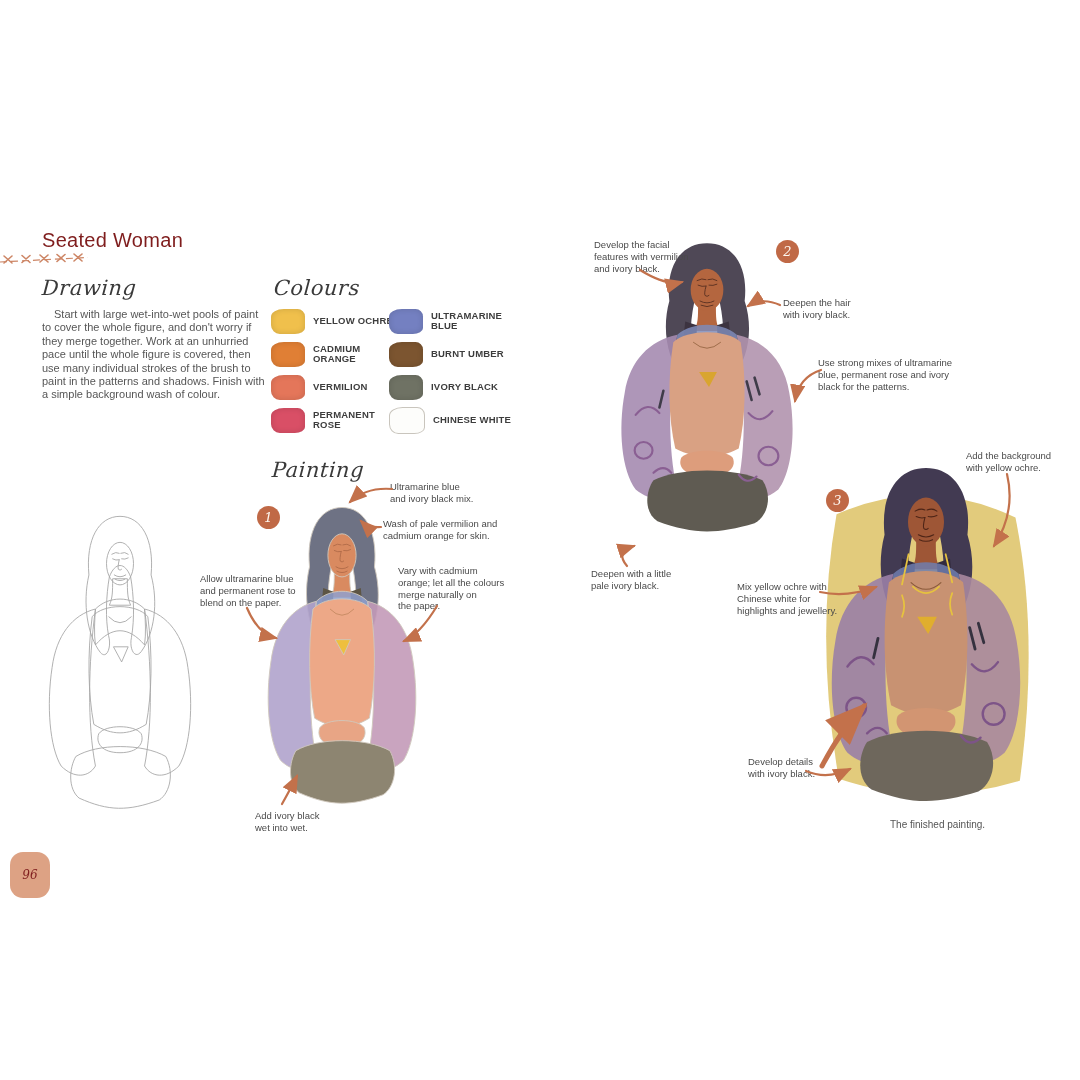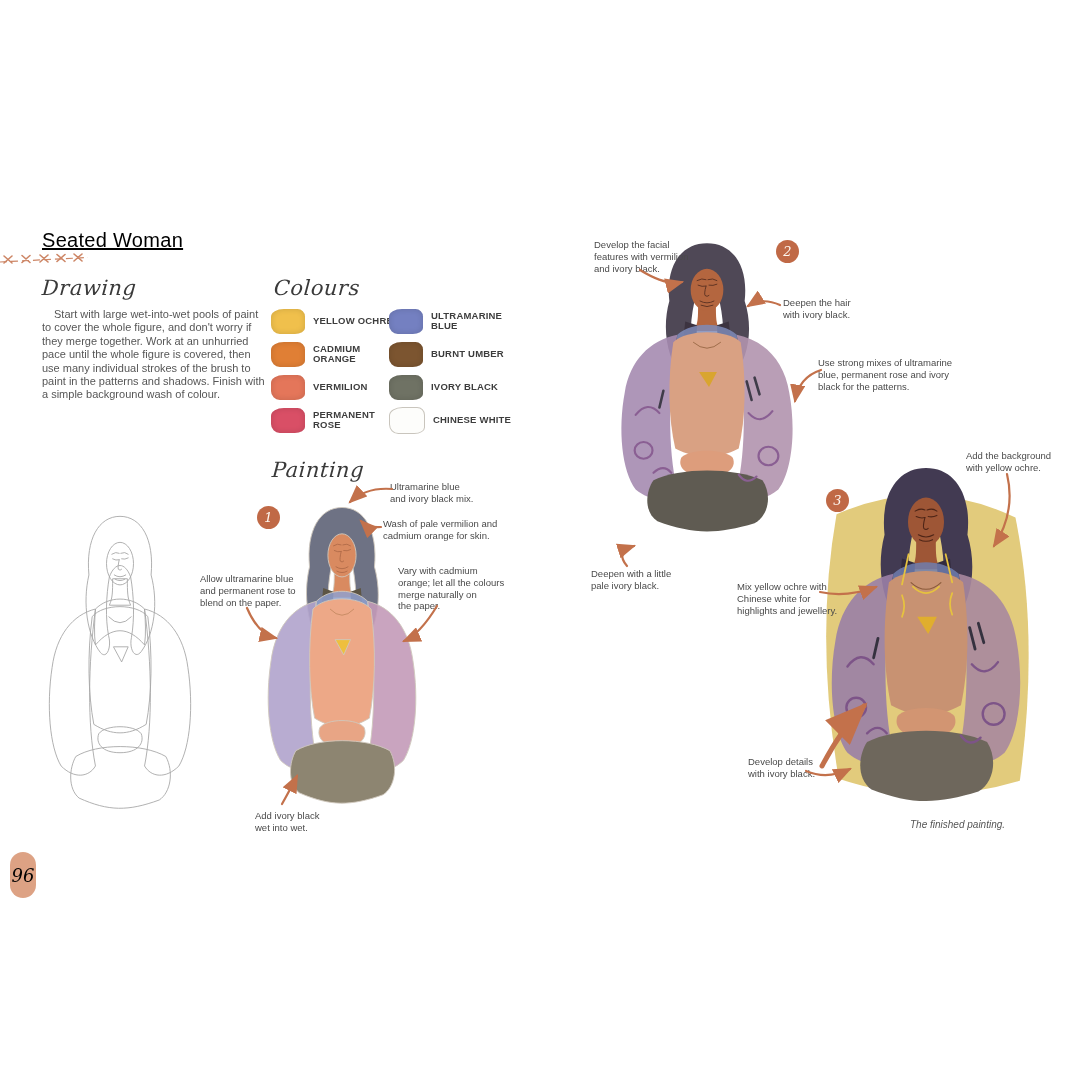--- a/index.html
+++ b/index.html
@@ -1,42 +1,42 @@
 <!DOCTYPE html>
 <html><head>
 <meta charset="utf-8">
 <style>
   html,body{margin:0;padding:0;background:#ffffff;}
   #canvas{position:relative;width:1080px;height:1080px;background:#ffffff;overflow:hidden;
           font-family:"Liberation Sans",sans-serif;color:#4c4c4c;}
   .abs{position:absolute;}
   
-  .page-title{font-size:20px;color:#000000;letter-spacing:.3px;font-weight:500;text-decoration:underline;}
+  .page-title{font-size:20px;color:#7f1d1d;letter-spacing:.3px;font-weight:500;}
   .script-h{font-family:"DejaVu Serif",serif;font-style:italic;font-size:21px;color:#3a3a3a;
             transform:skewX(-4deg);letter-spacing:.5px;}
   .body-text{font-size:11px;line-height:13.4px;color:#565656;width:224px;}
   .body-text p{margin:0;}
   .body-text p.indent{text-indent:12px;}
   
   .sw-col{display:flex;flex-direction:column;gap:7px;}
   .sw-row{display:flex;align-items:center;height:26px;}
   .sw-chip{width:34px;height:25px;border-radius:38% 22% 30% 26% / 32% 30% 24% 36%;
            box-shadow:inset 0 0 6px rgba(0,0,0,.14);flex:0 0 auto;}
   .sw-chip.white{border:1px solid #c9c5bd;box-shadow:none;}
   .sw-label{font-size:9.5px;font-weight:bold;color:#3d3d3d;letter-spacing:.2px;margin-left:8px;
             line-height:10.5px;white-space:pre;}
   
   .ann{font-size:9.5px;line-height:11.8px;color:#4a4a4a;text-align:left;white-space:pre;}
-  .caption{font-size:10px;font-style:italic;color:#555;margin-left:20px;}
+  .caption{font-size:10px;color:#555;}
   
   .badge{width:23px;height:23px;border-radius:50%;display:flex;align-items:center;justify-content:center;
          color:#fdf6ef;font-family:"DejaVu Serif",serif;font-style:italic;font-size:13px;}
   
-  .tab{width:26px;height:46px;border-radius:13px;display:flex;align-items:center;justify-content:center;
-       color:#000000;font-family:"DejaVu Serif",serif;font-style:italic;font-size:18px;}
+  .tab{width:40px;height:46px;border-radius:13px;display:flex;align-items:center;justify-content:center;
+       color:#7f1d1d;font-family:"DejaVu Serif",serif;font-style:italic;font-size:12px;}
   
   .fig-sketch{--ol:#a6a6a6;--feat:#a6a6a6;--neckl:#a6a6a6;}
   .fig-s1{--hair:#6e7284;--hair2:#5d5545;--face:#d98a60;--feat:#b06a48;--chest:#eda887;
           --jkt1:#b0a3cc;--jkt2:#c39ab8;--jkt3:#8fa0cf;--hands:#e8a585;--lap:#8d8571;
           --pendant:#eebf3e;--neckl:#c58a62;--ol:#cfc8bc;}
   .fig-s2{--hair:#4f4856;--hair2:#3c3340;--face:#b4663f;--feat:#5f3322;--chest:#d9a183;
           --jkt1:#a58bb0;--jkt2:#b193ae;--jkt3:#7e8bb8;--hands:#dd9d7c;--lap:#5f5b52;
           --pendant:#d9a52f;--neckl:#9c6a48;--pat:#8a5f93;--patB:#3f3c49;}
   .fig-s3{--bg:#e2cb7c;--hair:#423a52;--hair2:#322a3e;--face:#9e5636;--feat:#4e2517;--chest:#c89272;
           --jkt1:#9a7fa6;--jkt2:#a8889f;--jkt3:#6f7dae;--hands:#d29572;--lap:#6e675c;

